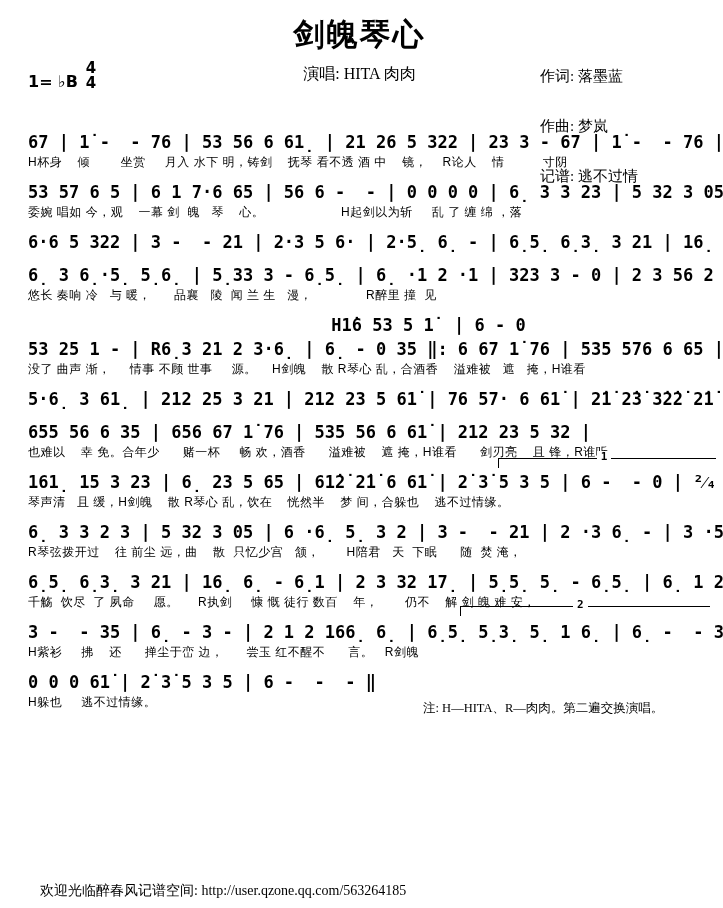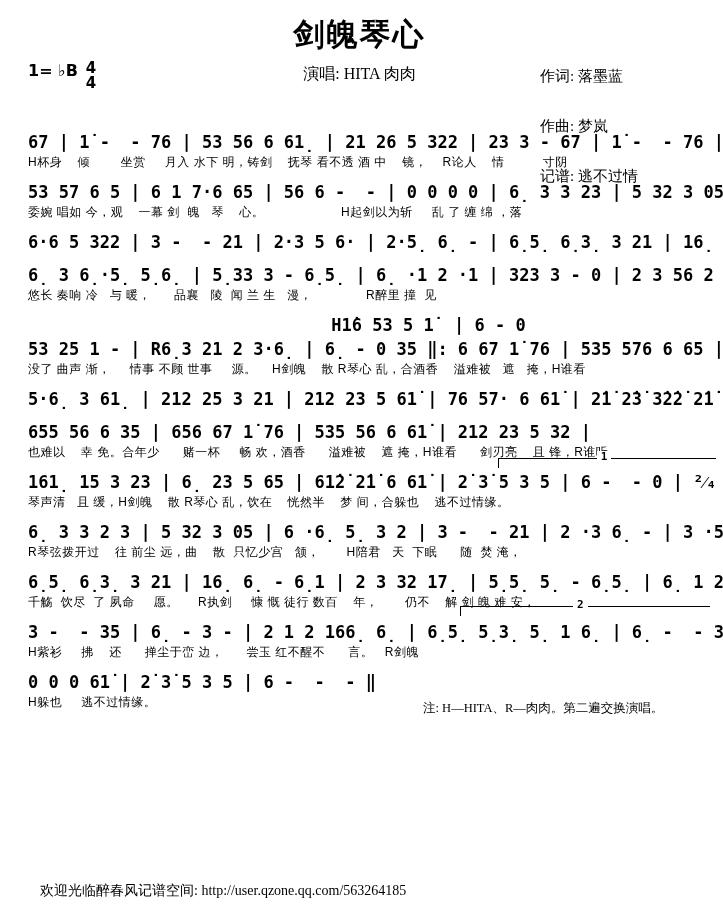--- a/index.html
+++ b/index.html
@@ -19,21 +19,21 @@
     position: absolute; left: 0; right: 0; top: 8px;
     text-align: center;
     font-size: 31px; font-weight: bold;
     letter-spacing: 2px;
     font-family: "Liberation Sans", sans-serif;
   }
   .key-sig {
     position: absolute; left: 28px; top: 55px;
     font-size: 16px; font-weight: bold;
     font-family: "DejaVu Sans", sans-serif;
-    display: flex; align-items: flex-start; gap: 8px;
+    display: flex; align-items: flex-end; gap: 8px;
   }
   .time-frac { display: inline-flex; flex-direction: column; align-items: center; line-height: 1; font-size: 15px; font-weight: bold; }
   .time-frac span { display: block; }
   .singer {
     position: absolute; left: 0; right: 0; top: 58px;
     text-align: center; font-size: 16px;
     font-family: "Liberation Serif", serif;
   }
   .credits {
     position: absolute; left: 540px; top: 58px;

